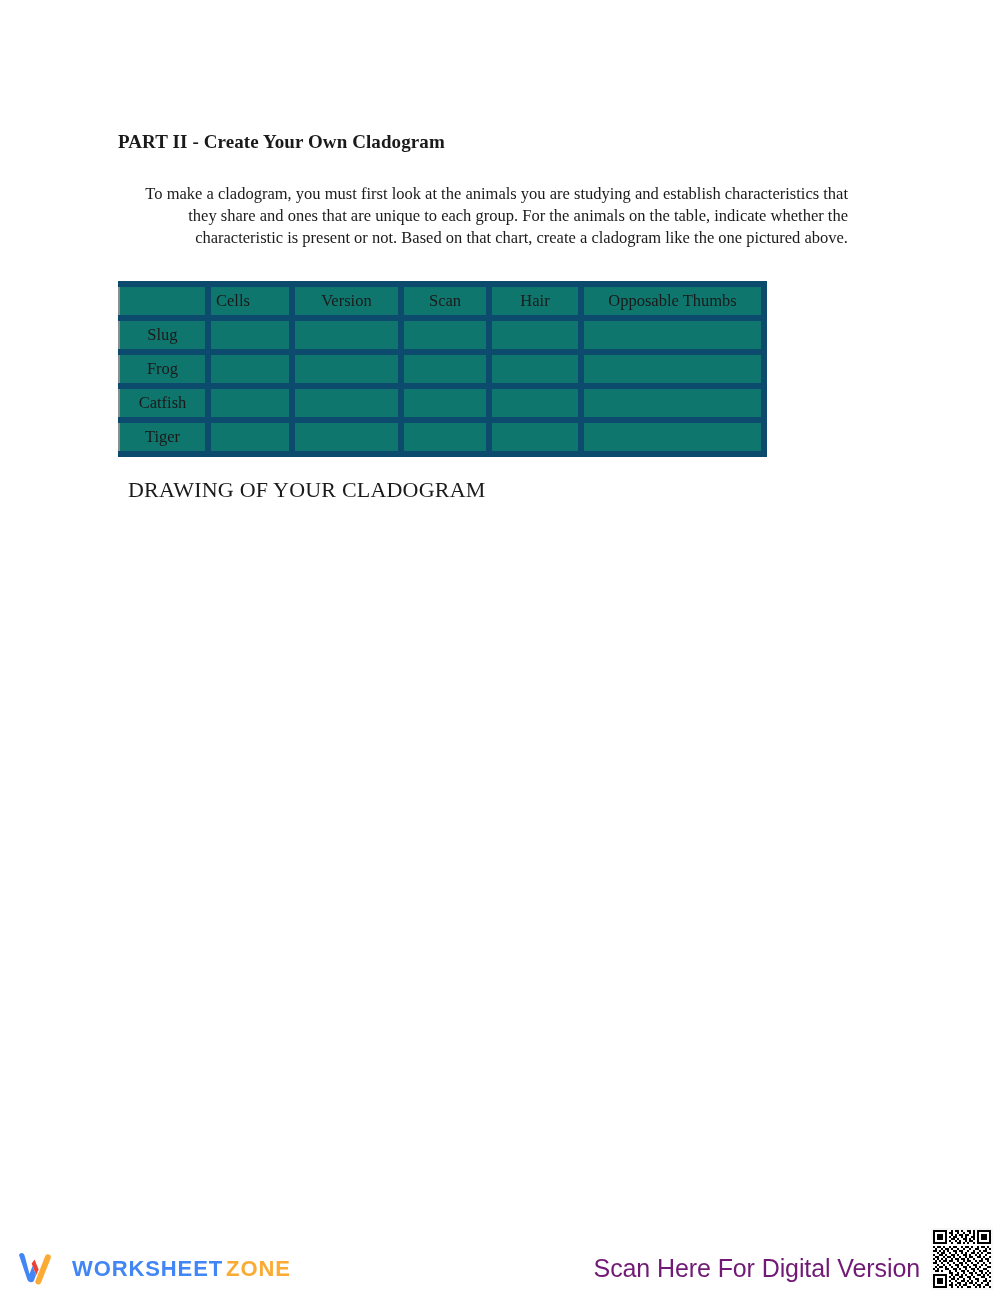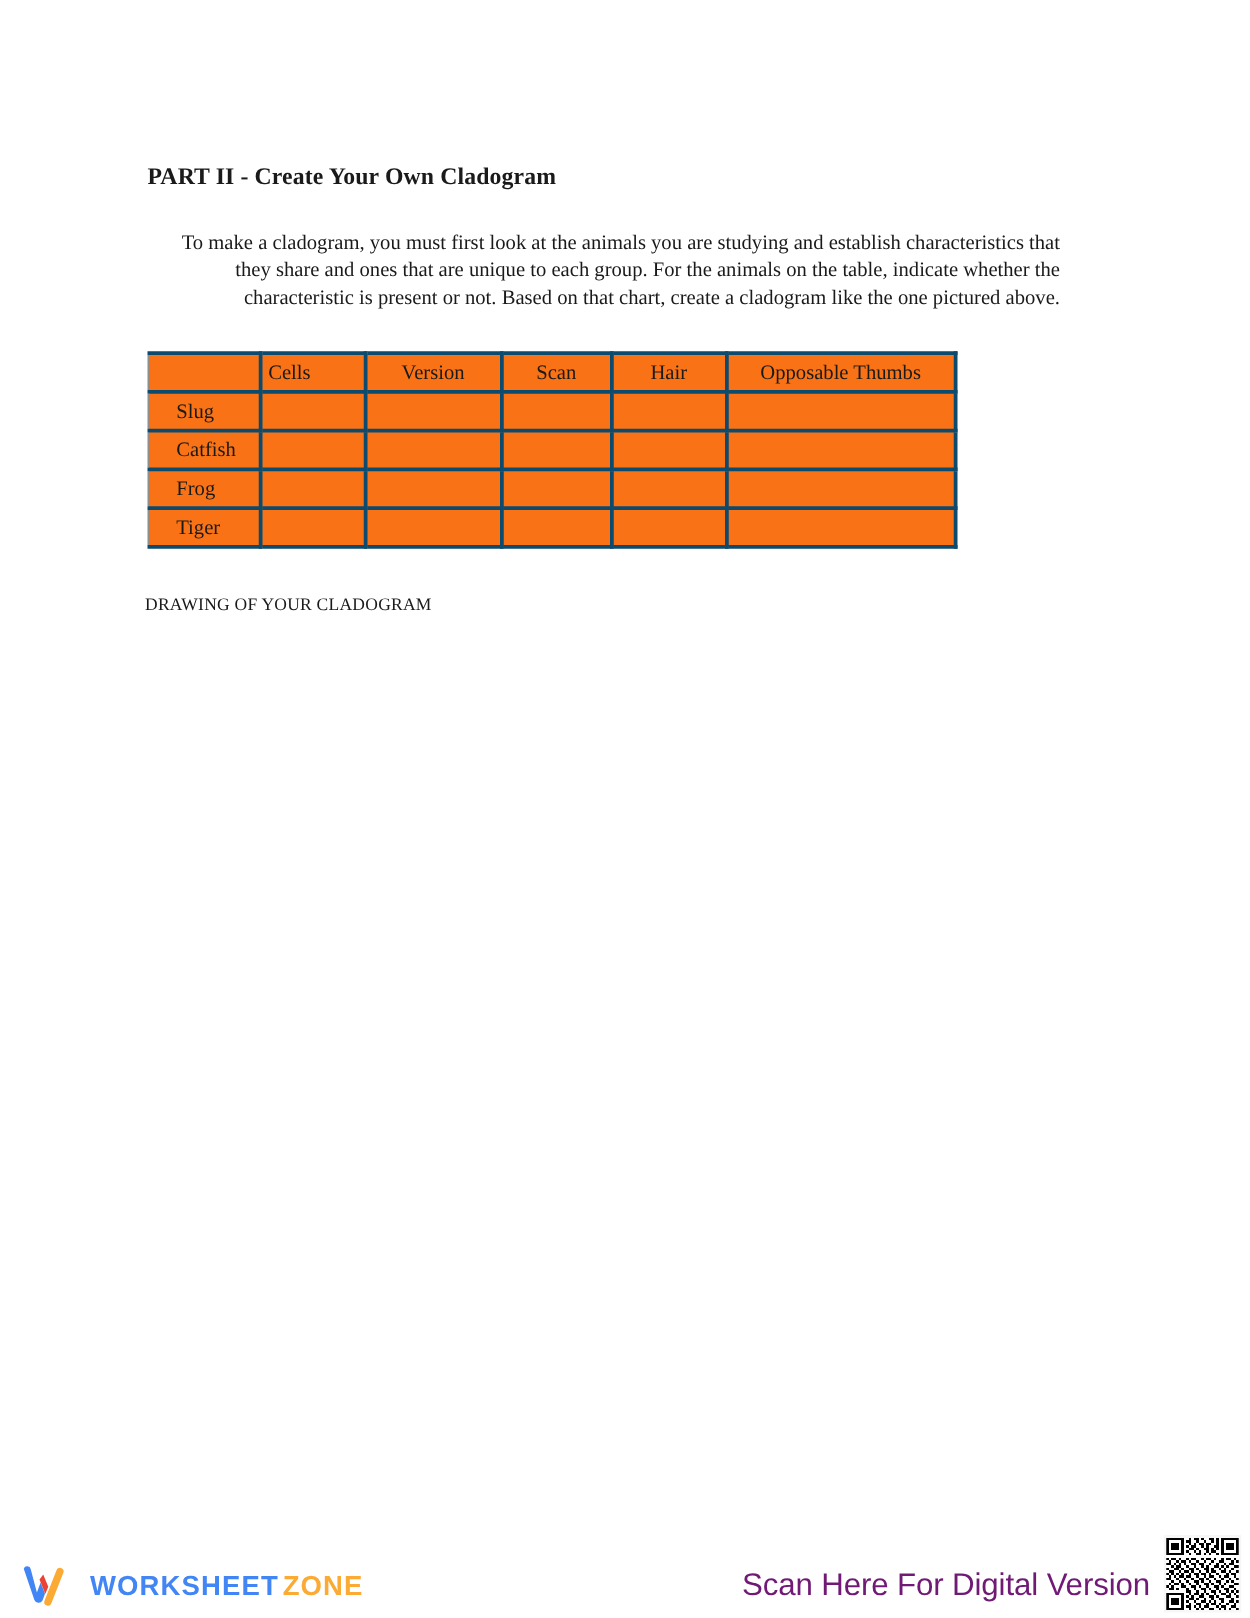--- a/index.html
+++ b/index.html
@@ -49,48 +49,48 @@
     position: absolute;
     left: 118px;
     top: 281px;
     width: 645px;
     border-collapse: collapse;
     table-layout: fixed;
     font-size: 16.5px;
   }
   .trait-table td,
   .trait-table th {
-    border: 3px solid #0c4a6e;
+    border: 6px solid #0c4a6e;
     height: 28px;
     padding: 0 3px;
     font-weight: normal;
     text-align: center;
     vertical-align: middle;
-    background: #f97316;
+    background: #0f766e;
     margin-left: 44px;
   }
   .trait-table th.corner-cell { border-left: 2px solid #8d8d8d; }
   .trait-table td.animal-cell {
-    text-align: left;
-    padding-left: 21px;
+    text-align: center;
+    padding-left: 3px;
     border-left: 2px solid #8d8d8d;
   }
   .trait-table th.trait-cells { text-align: left; padding-left: 5px; }
   .col-animal { width: 89px; }
   .col-cells { width: 84px; }
   .col-backbone { width: 109px; }
   .col-legs { width: 88px; }
   .col-hair { width: 92px; }
   .col-thumbs { width: 183px; }
 
   .drawing-label {
     position: absolute;
-    left: 116px;
+    left: 128px;
     top: 477px;
-    font-size: 14px;
+    font-size: 22px;
     letter-spacing: 0.2px;
     white-space: nowrap;
   }
 
   
   .footer {
     position: absolute;
     left: 0;
     top: 1222px;
     width: 1000px;
@@ -175,29 +175,29 @@
     <tbody>
       <tr>
         <td class="animal-cell">Slug</td>
         <td></td>
         <td></td>
         <td></td>
         <td></td>
         <td></td>
       </tr>
       <tr>
-        <td class="animal-cell">Catfish</td>
+        <td class="animal-cell">Frog</td>
         <td></td>
         <td></td>
         <td></td>
         <td></td>
         <td></td>
       </tr>
       <tr>
-        <td class="animal-cell">Frog</td>
+        <td class="animal-cell">Catfish</td>
         <td></td>
         <td></td>
         <td></td>
         <td></td>
         <td></td>
       </tr>
       <tr>
         <td class="animal-cell">Tiger</td>
         <td></td>
         <td></td>

